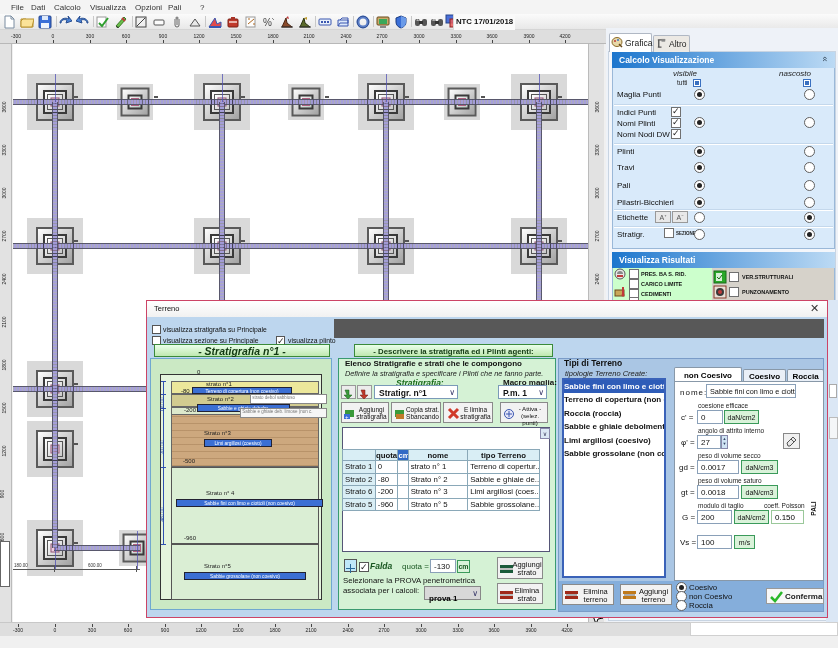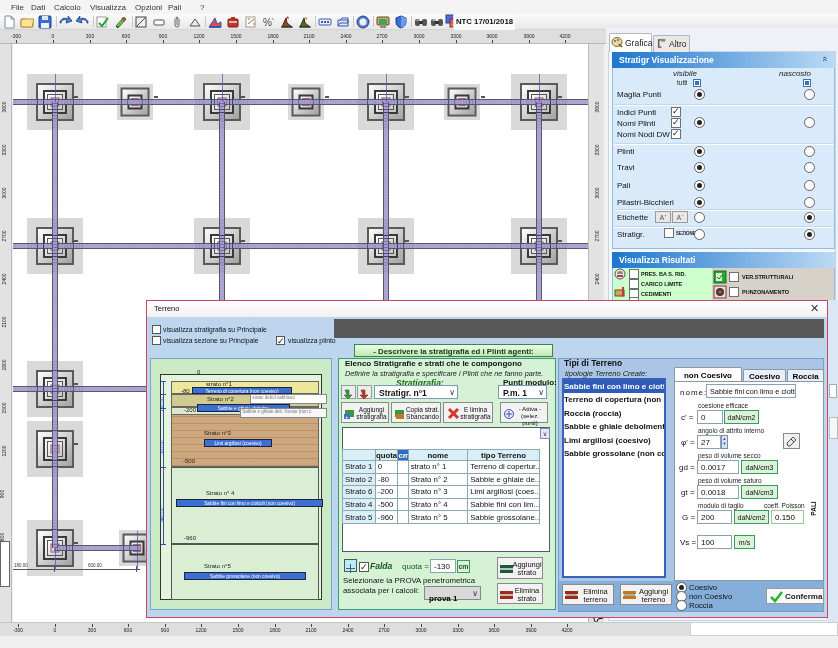--- a/index.html
+++ b/index.html
@@ -426,21 +426,21 @@
     </svg>
 <span class="abs" style="left:625px;top:38px;font-size:8.5px;color:#222">Grafica</span>
 <svg class="abs" style="left:656px;top:38px;width:11px;height:11px" viewBox="0 0 12 12">
       <path d="M2 2h8M3 2v8M2 10h4" stroke="#555" stroke-width="1.5" fill="none"></path>
       <rect x="6" y="1" width="4" height="3" fill="#888"></rect>
     </svg>
 <span class="abs" style="left:669px;top:39px;font-size:8.5px;color:#222">Altro</span>
 
 <div class="abs" style="left:612px;top:52px;width:223px;height:197px;background:#d9eafa;border:1px solid #9ab8d8"></div>
 <div class="abs" style="left:612px;top:52px;width:223px;height:16px;background:linear-gradient(90deg,#1d76cd,#bcdaf4);"></div>
-<span class="abs" style="left:619px;top:55px;font-size:8.5px;font-weight:bold;color:#fff">Stratigr Visualizzazione</span>
+<span class="abs" style="left:619px;top:55px;font-size:8.5px;font-weight:bold;color:#fff">Calcolo Visualizzazione</span>
 <span class="abs" style="left:822px;top:54px;font-size:9px;color:#345;transform:rotate(90deg)">«</span>
 <span class="abs" style="left:673px;top:69px;font-size:8px;font-style:italic;color:#222">visibile</span>
 <span class="abs" style="left:779px;top:69px;font-size:8px;font-style:italic;color:#222">nascosto</span>
 <span class="abs" style="left:677px;top:79px;font-size:6.5px;color:#222">tutti</span>
 <div class="abs mcb" style="left:693px;top:79px"></div>
 <div class="abs mcb" style="left:803px;top:79px"></div>
 <span class="lbl8" style="left:617px;top:90px">Maglia Punti</span>
 <div class="abs rad sel" style="left:694px;top:89px"></div>
     <div class="abs rad" style="left:804px;top:89px"></div>
 <div class="abs sep" style="top:104px"></div>
@@ -521,20 +521,21 @@
 <div class="abs" style="left:147px;top:301px;width:680px;height:16px;background:linear-gradient(#ffffff,#f1f1f1)"></div>
 <span class="abs" style="left:154px;top:304px;font-size:7.5px;color:#111">Terreno</span>
 <span class="abs" style="left:810px;top:302px;font-size:11px;color:#333">✕</span>
 <div class="abs" style="left:334px;top:319px;width:490px;height:19px;background:#585858"></div>
 <div class="abs dcb" style="left:152px;top:325px"></div>
     <span class="abs dtx" style="left:163px;top:326px">visualizza stratigrafia su Principale</span>
 <div class="abs dcb" style="left:152px;top:336px"></div>
     <span class="abs dtx" style="left:163px;top:337px">visualizza sezione su Principale</span>
 <div class="abs dcb" style="left:276px;top:336px">✓</div>
     <span class="abs dtx" style="left:288px;top:337px">visualizza plinto</span>
+<div class="abs ghead" style="left:154px;top:344px;width:176px;height:13px;font-size:10.5px;font-style:italic;line-height:13px">- Stratigrafia n°1 -</div>
 <div class="abs ghead" style="left:354px;top:344px;width:199px;height:13px;font-size:7.8px;line-height:14px">- Descrivere la stratigrafia ed i Plinti agenti:</div>
 <div class="abs ghead" style="left:558px;top:360px;width:266px;height:29px;font-size:11px;line-height:14px">- Tipologia di Terreno:</div>
 
 <div class="abs" style="left:150px;top:358px;width:182px;height:252px;background:#cbe9c4;border:1px solid #70a8d0"></div>
 <div class="abs" style="left:160px;top:374px;width:162px;height:226px;background:#e4f4dc;border:1px solid #333"></div>
 <span class="abs t6" style="left:197px;top:369px">0</span>
 <div class="abs" style="left:171px;top:381px;width:148px;height:13px;background:#ece79b;border:1px solid #666;background-image:radial-gradient(rgba(130,130,80,.7) 14%,transparent 15%);background-size:6px 4px"></div>
 <div class="abs" style="left:171px;top:394px;width:148px;height:13px;background:#d2cb90;border:1px solid #666"></div>
 <div class="abs" style="left:171px;top:407px;width:148px;height:8px;background:#dde9cc;border:1px solid #666"></div>
 <div class="abs" style="left:171px;top:414px;width:148px;height:53px;background:#cda87e;border:1px solid #666;background-image:repeating-linear-gradient(0deg,rgba(150,112,72,.38) 0 1px,transparent 1px 7px)"></div>
@@ -573,21 +574,21 @@
 <div class="abs ibtn" style="left:341px;top:385px;width:15px;height:14px"><svg width="11" height="11" viewBox="0 0 11 11">
         <path d="M2 1h4v5h3L5 10 1 6h3z" fill="#3a9a3a" stroke="#1a5a1a" stroke-width=".5"></path>
       </svg></div>
 <div class="abs ibtn" style="left:357px;top:385px;width:15px;height:14px"><svg width="11" height="11" viewBox="0 0 11 11">
         <path d="M2 1h4v5h3L5 10 1 6h3z" fill="#c0392b" stroke="#6a1a10" stroke-width=".5"></path>
       </svg></div>
 <div class="abs combo" style="left:374px;top:385px;width:84px;height:14px">
       <span style="position:absolute;left:4px;top:2px;font-size:8.5px;font-weight:bold">Stratigr. n°1</span>
       <span class="carr">∨</span>
     </div>
-<span class="abs" style="left:503px;top:378px;font-size:8px;font-weight:bold;color:#111">Punti modulo:</span>
+<span class="abs" style="left:503px;top:378px;font-size:8px;font-weight:bold;color:#111">Macro maglia:</span>
 <div class="abs combo" style="left:498px;top:385px;width:49px;height:14px">
       <span style="position:absolute;left:4px;top:2px;font-size:8.5px;font-weight:bold">P.m. 1</span>
       <span class="carr">∨</span>
     </div>
 <div class="abs mbtn" style="left:341px;top:402px;width:48px;height:21px">
       <svg style="position:absolute;left:2px;top:5px" width="12" height="12" viewBox="0 0 12 12">
         <rect x="1" y="2" width="9" height="7" fill="#3a9a3a"></rect>
         <rect x="0" y="6" width="6" height="5" fill="#3a6fd8"></rect>
         <text x="1" y="10.5" font-size="6" fill="#fff">+</text>
       </svg>
@@ -637,27 +638,20 @@
           <td></td>
           <td>Strato n° 2</td>
           <td>Sabbie e ghiaie de...</td>
         </tr>
 <tr>
           <td class="lc">Strato 6</td>
           <td>-200</td>
           <td></td>
           <td>Strato n° 3</td>
           <td>Limi argillosi (coes...</td>
-        </tr>
-<tr>
-          <td class="lc">Strato 4</td>
-          <td>-500</td>
-          <td></td>
-          <td>Strato n° 4</td>
-          <td>Sabbie fini con lim...</td>
         </tr>
 <tr>
           <td class="lc">Strato 5</td>
           <td>-960</td>
           <td></td>
           <td>Strato n° 5</td>
           <td>Sabbie grossolane...</td>
         </tr>
 </tbody>
     </table>

